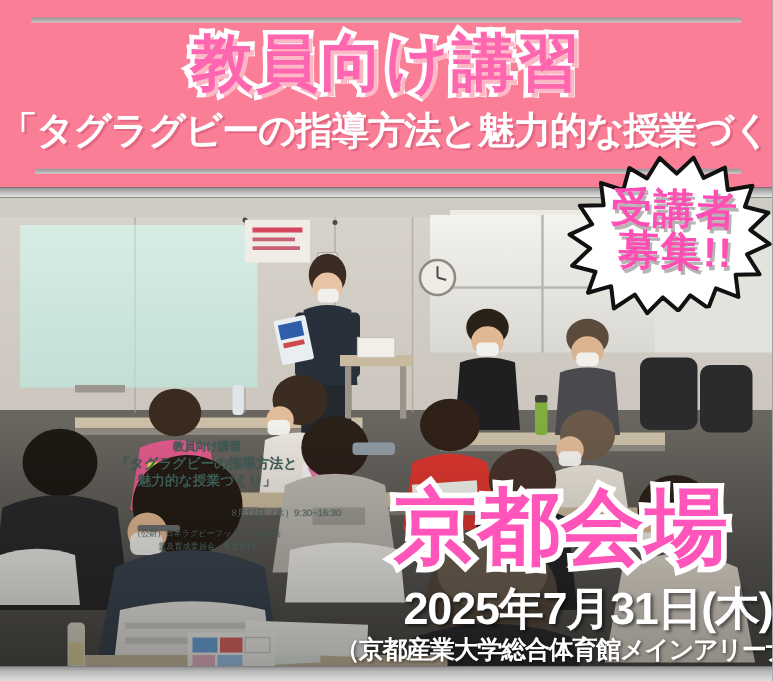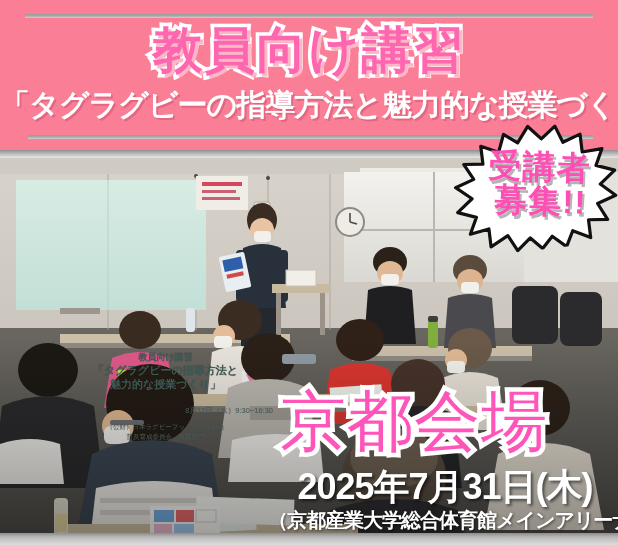--- a/index.html
+++ b/index.html
@@ -92,31 +92,31 @@
     font-size:33px;line-height:34px;letter-spacing:1px;
     text-shadow:2px 3px 0 rgba(120,120,120,.55);
     white-space:nowrap;
   }
   .burst-l1{top:28px;left:4px;}
   .burst-l2{top:62px;left:6px;}
 
   
   .venue-name{
     position:absolute;left:280px;top:386px;width:338px;
-    text-align:left;
-    font-size:66px;line-height:70px;font-weight:normal;
+    text-align:center;
+    font-size:66px;line-height:70px;font-weight:bold;
     letter-spacing:1px;
     color:#ff55bb;
     -webkit-text-stroke:9px #ffffff;
     paint-order:stroke fill;
     white-space:nowrap;
   }
   .venue-date{
     position:absolute;left:272px;top:467px;width:346px;
-    text-align:center;
+    text-align:right;
     font-size:36px;line-height:40px;font-weight:bold;
     letter-spacing:-1px;
     color:#ffffff;
     text-shadow:2px 2px 3px rgba(0,0,0,.55);
     white-space:nowrap;
   }
   .venue-place{
     position:absolute;left:268px;top:508px;width:350px;
     text-align:center;
     font-size:20px;line-height:24px;font-weight:bold;

